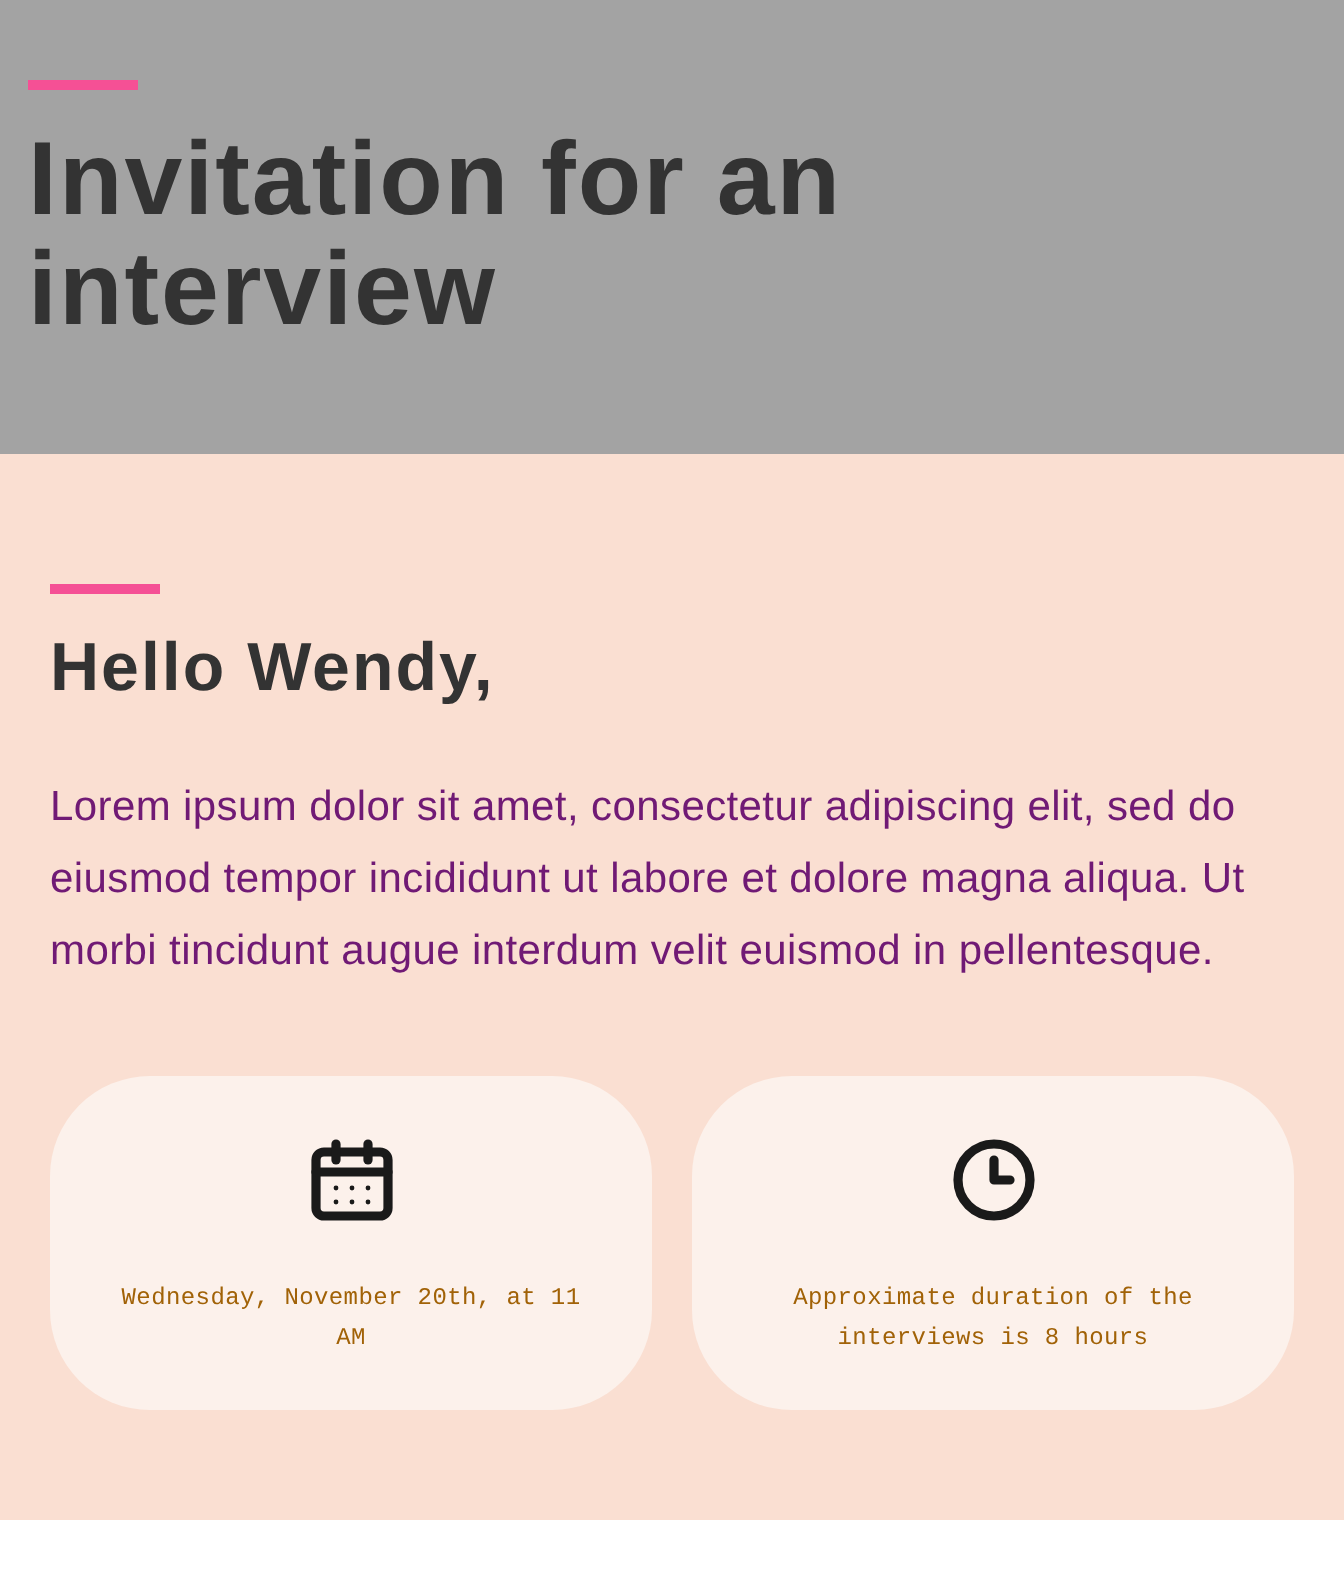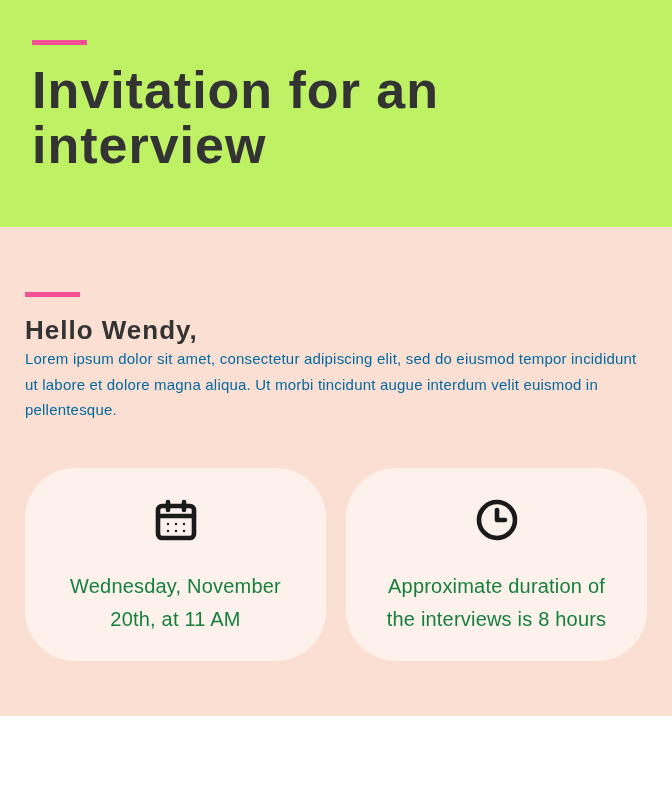--- a/index.html
+++ b/index.html
@@ -6,22 +6,22 @@
       margin: 0;
       padding: 0;
       box-sizing: border-box;
     }
     body {
       font-family: Arial, sans-serif;
       width: 672px;
       background: #ffffff;
     }
     .header-section {
-      background: #bef264;
-      padding: 40px 25px 55px 32px;
+      background: #a3a3a3;
+      padding: 40px 25px 55px 14px;
     }
     .pink-bar {
       width: 55px;
       height: 5px;
       background: #f55095;
       margin-bottom: 18px;
     }
     .main-title {
       font-size: 52px;
       font-weight: 900;
@@ -34,30 +34,31 @@
       background: #fadfd2;
       padding: 65px 25px 55px 25px;
     }
     .pink-bar-small {
       width: 55px;
       height: 5px;
       background: #f55095;
       margin-bottom: 18px;
     }
     .greeting {
-      font-size: 26px;
+      font-size: 34px;
       font-weight: 900;
       color: #333333;
+      margin-bottom: 32px;
       letter-spacing: 1px;
       font-family: 'Arial Black', Arial, sans-serif;
     }
     .paragraph {
-      font-size: 15px;
+      font-size: 21px;
       line-height: 1.7;
-      color: #0369a1;
+      color: #701a75;
       margin-bottom: 28px;
       letter-spacing: 0.2px;
     }
     .cards-row {
       display: flex;
       gap: 20px;
       margin-top: 45px;
     }
     .card {
       flex: 1;
@@ -65,24 +66,25 @@
       border-radius: 50px;
       padding: 28px 25px 25px 25px;
       text-align: center;
     }
     .card-icon {
       display: flex;
       justify-content: center;
       margin-bottom: 26px;
     }
     .card-text {
-      font-size: 20px;
-      color: #15803d;
+      font-size: 12px;
+      color: #a16207;
       line-height: 1.65;
       letter-spacing: 0.2px;
+      font-family: Liberation Mono, monospace;
     }
   </style>
 </head>
 <body>
 
 <div class="header-section">
   <div class="pink-bar"></div>
   <h1 class="main-title">Invitation for an interview</h1>
 </div>
 

